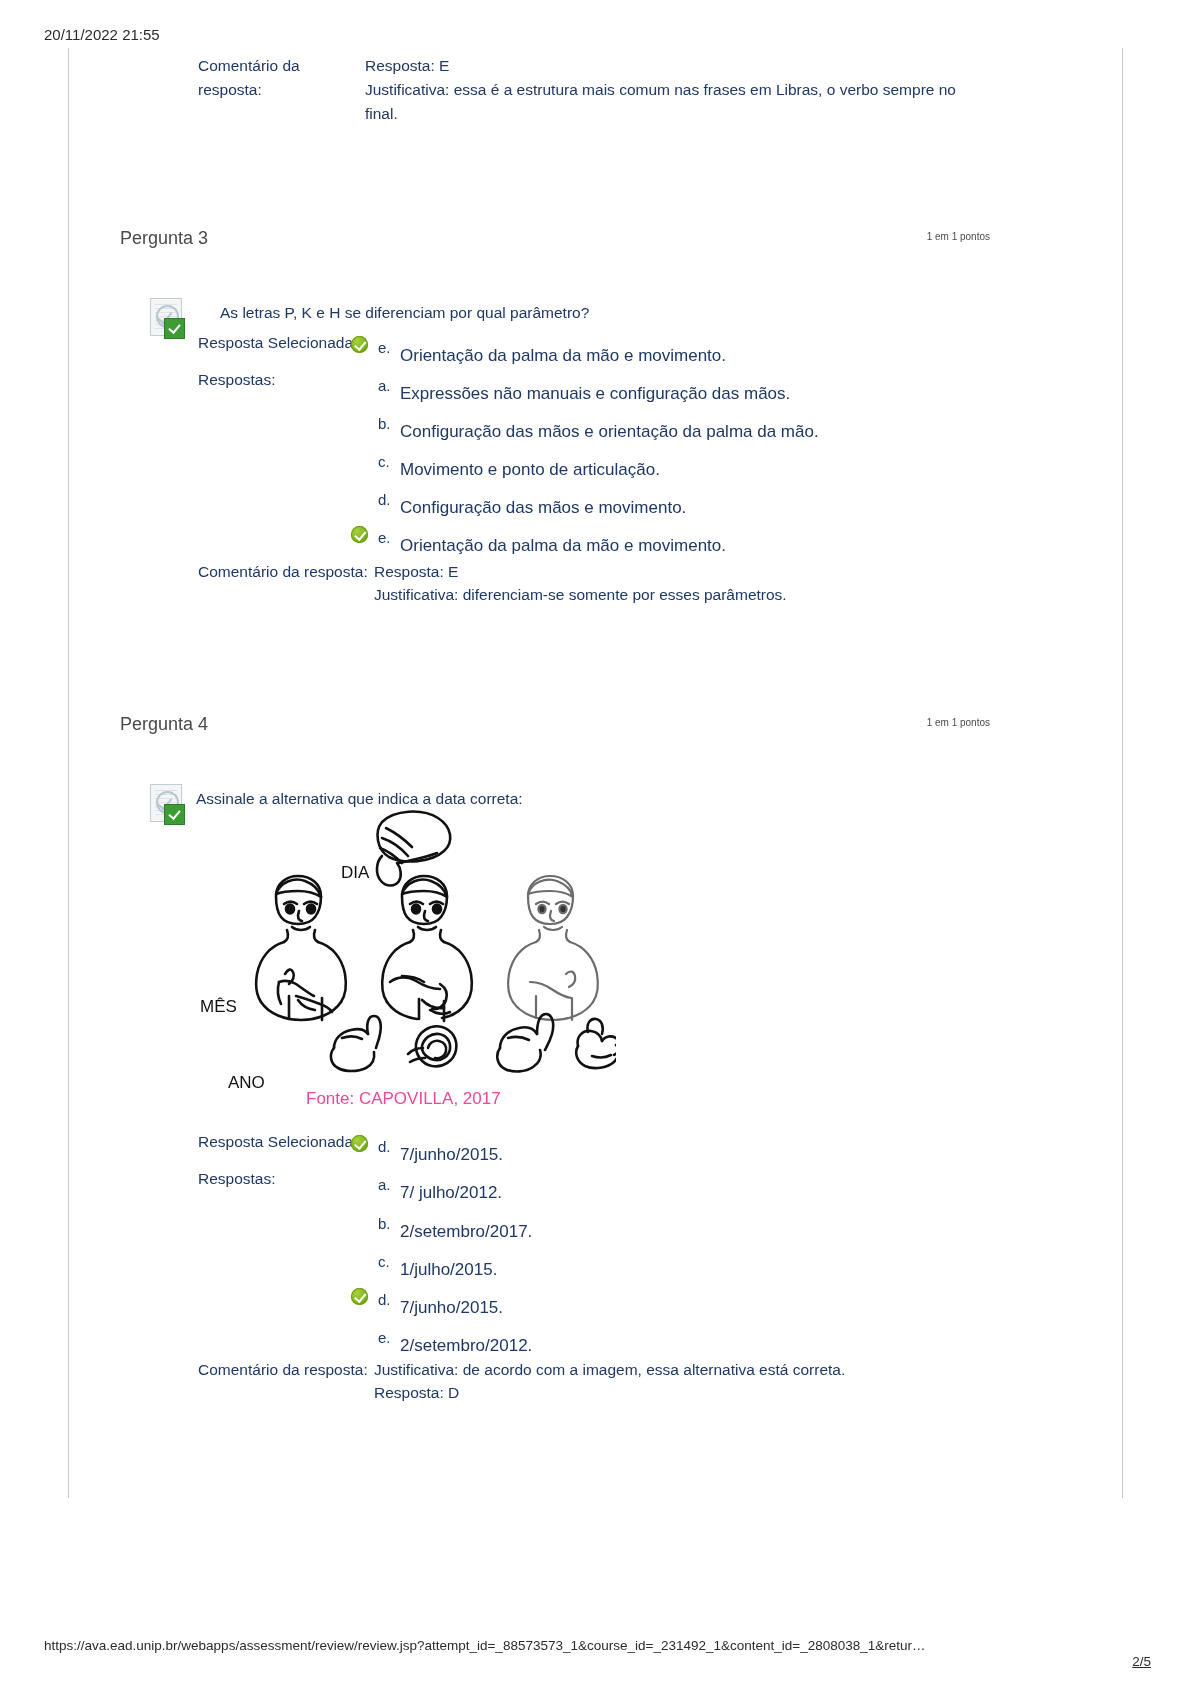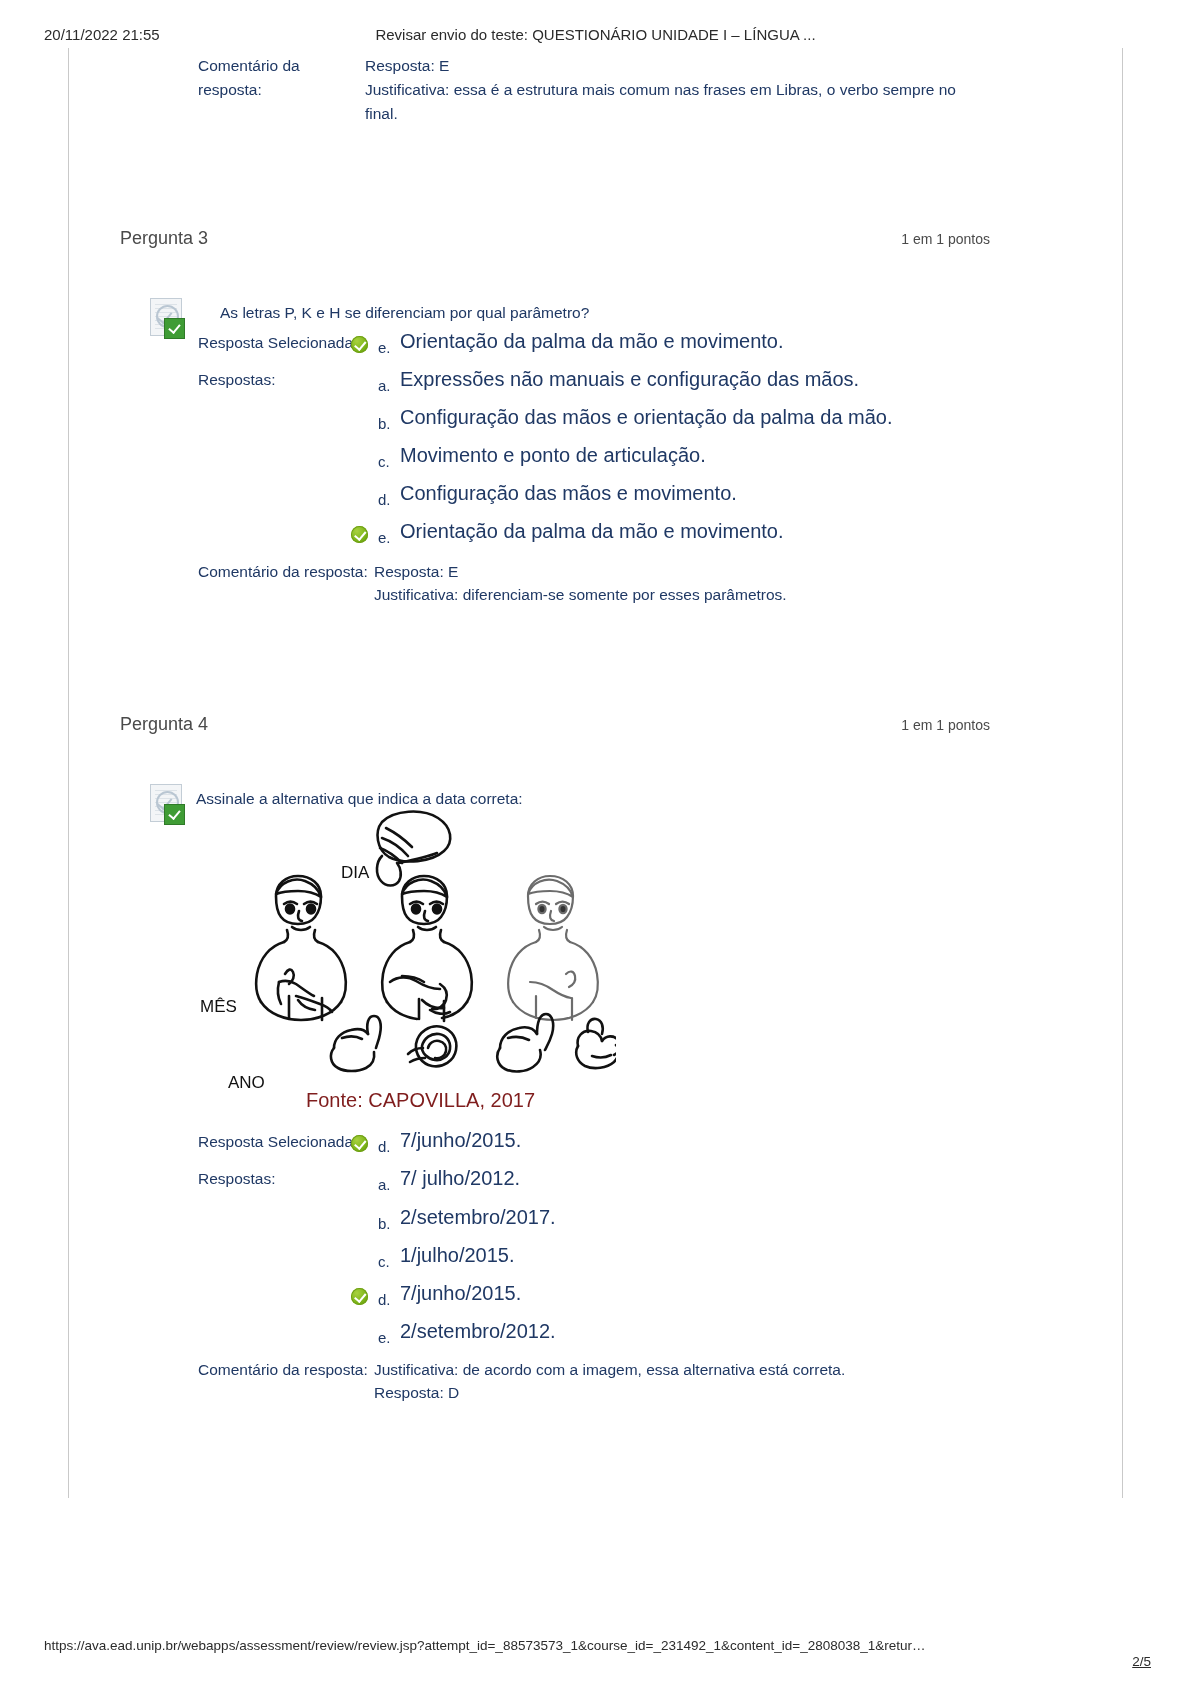--- a/index.html
+++ b/index.html
@@ -118,21 +118,21 @@
     left: 0;
     top: 0;
     font-size: 18px;
     font-weight: normal;
     color: #4a4a4a;
   }
   .q-head .q-points {
     position: absolute;
     right: 0;
     top: 3px;
-    font-size: 14px;
+    font-size: 10px;
     color: #4a4a4a;
     white-space: nowrap;
   }
 
   
   .q-icon {
     position: absolute;
     width: 38px;
     height: 40px;
   }
@@ -217,22 +217,22 @@
   .opt .opt-letter {
     position: absolute;
     left: 0;
     top: 9px;
     font-size: 15px;
     white-space: nowrap;
   }
   .opt .opt-text {
     position: absolute;
     left: 22px;
-    top: 0;
-    font-size: 20px;
+    top: 16px;
+    font-size: 17px;
     white-space: nowrap;
   }
   .tick {
     position: absolute;
     left: -27px;
     top: 6px;
     width: 17px;
     height: 17px;
     border-radius: 50% 50% 48% 48%;
     background: radial-gradient(circle at 35% 30%, #a8d13f 0%, #7ab317 60%, #5d8f10 100%);
@@ -274,34 +274,33 @@
     left: 196px;
     top: 800px;
     width: 420px;
     height: 320px;
   }
   .figure svg { display: block; }
   .fig-caption {
     position: absolute;
     left: 110px;
     top: 289px;
-    font-size: 20px;
-    color: #7f1d1d;
+    font-size: 17px;
+    color: #ec4899;
     font-family: "Liberation Sans", sans-serif;
     white-space: nowrap;
   }
 </style>
 </head>
 <body>
 
 <div class="doc">
 
   <div class="print-header">
     <span class="ph-date">20/11/2022 21:55</span>
-    <span class="ph-title">Revisar envio do teste: QUESTIONÁRIO UNIDADE I – LÍNGUA ...</span>
   </div>
 
   <div class="content-frame"></div>
 
   <div class="cont-comment">
     <div class="cc-label">
       <div>Comentário da</div>
       <div>resposta:</div>
     </div>
     <div class="cc-body">

